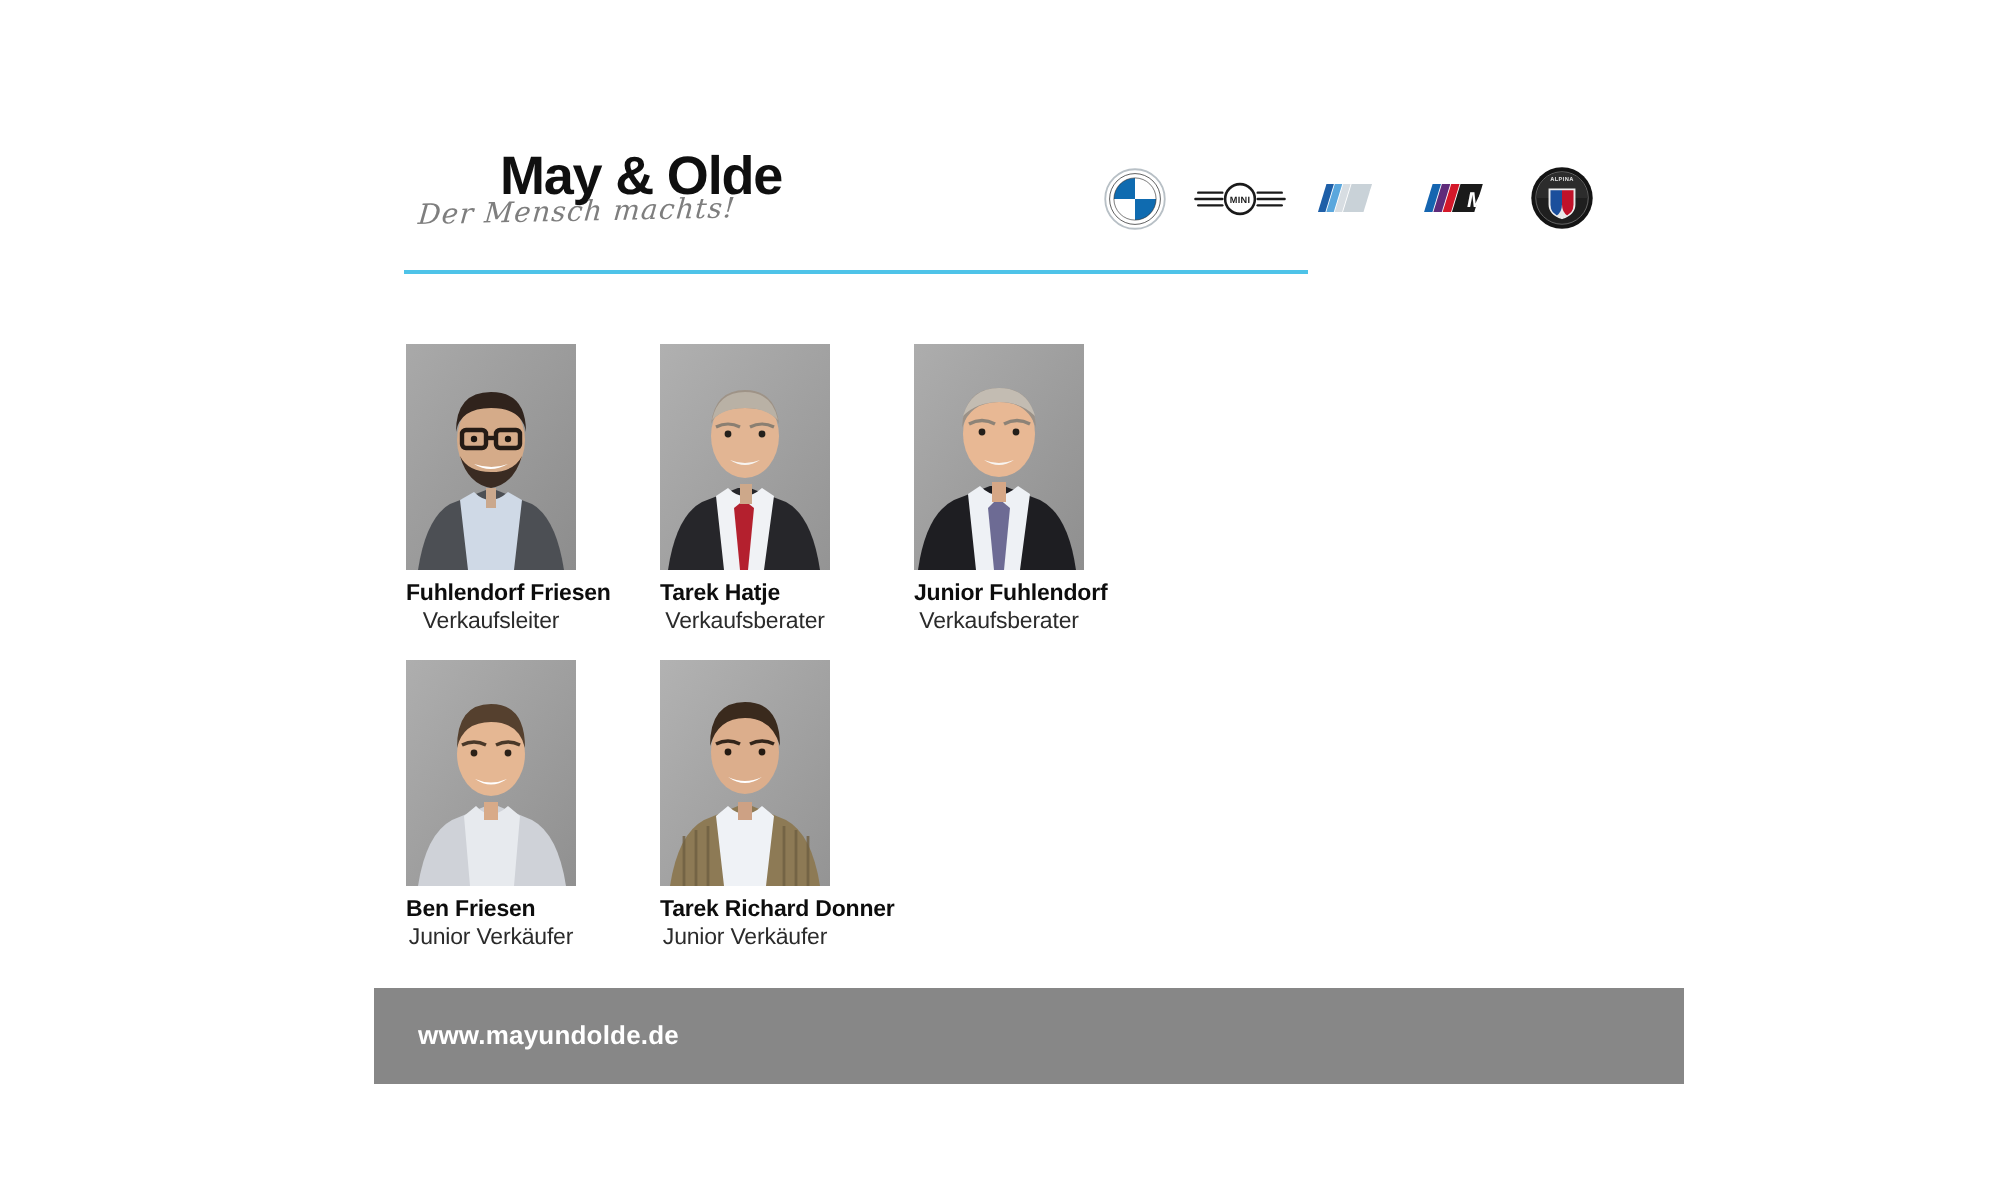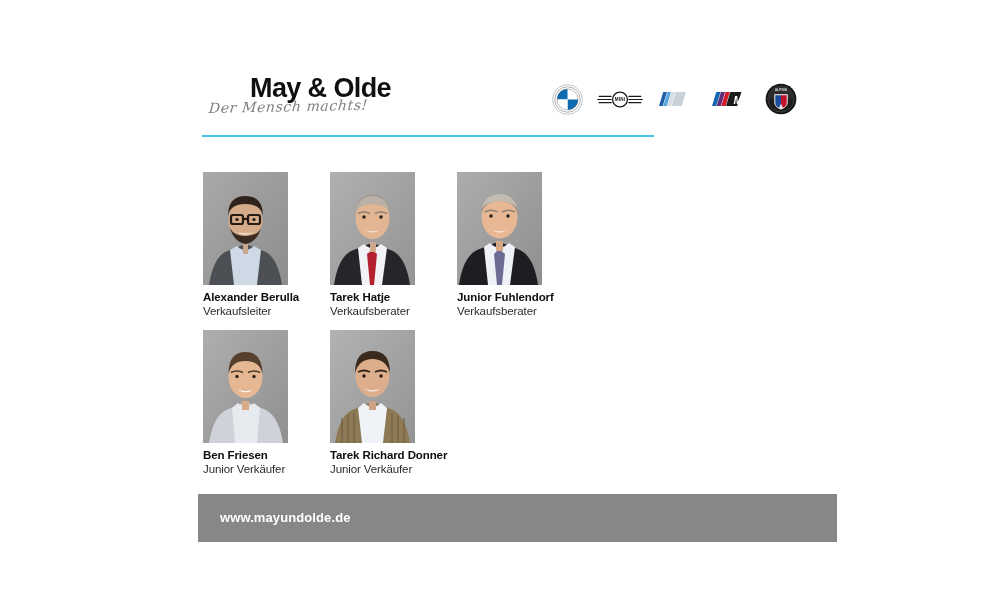--- a/index.html
+++ b/index.html
@@ -125,30 +125,32 @@
     white-space: nowrap;
     letter-spacing: -0.1px;
   }
   .member-role {
     font-size: 11.5px;
     font-weight: normal;
     color: #2b2b2b;
     line-height: 14px;
     white-space: nowrap;
     letter-spacing: -0.1px;
+    text-align: center;
   }
 
   
   .footer-bar {
     position: absolute;
-    left: 198px;
+    left: 187px;
     top: 494px;
     width: 639px;
     height: 48px;
     background: #878787;
+    padding-left: 16px;
   }
   .footer-url {
     position: absolute;
     left: 22px;
     top: 16px;
     color: #ffffff;
     font-size: 13px;
     font-weight: bold;
     letter-spacing: 0.1px;
   }
@@ -262,21 +264,21 @@
             <g fill="none" stroke="#241b15" stroke-width="2.2">
               <rect x="28" y="43" width="12" height="9" rx="2"></rect>
               <rect x="45" y="43" width="12" height="9" rx="2"></rect>
               <path d="M40 47 h5"></path>
             </g>
             <circle cx="34" cy="47.5" r="1.6" fill="#1d1610"></circle>
             <circle cx="51" cy="47.5" r="1.6" fill="#1d1610"></circle>
             <path d="M34 60 q8 5 17 0 q-8 3 -17 0 z" fill="#ffffff"></path>
           </svg>
         </div>
-        <div class="member-name">Alexander Berulla</div>
+        <div class="member-name">Fuhlendorf Friesen</div>
         <div class="member-role">Verkaufsleiter</div>
       </div>
 
       <div class="member">
         <div class="portrait">
           <svg viewBox="0 0 85 113" aria-hidden="true">
             <defs>
               <linearGradient id="bg2" x1="0" y1="0" x2="1" y2="1">
                 <stop offset="0%" stop-color="#b0b0b0"></stop>
                   <stop offset="100%" stop-color="#949494"></stop>

